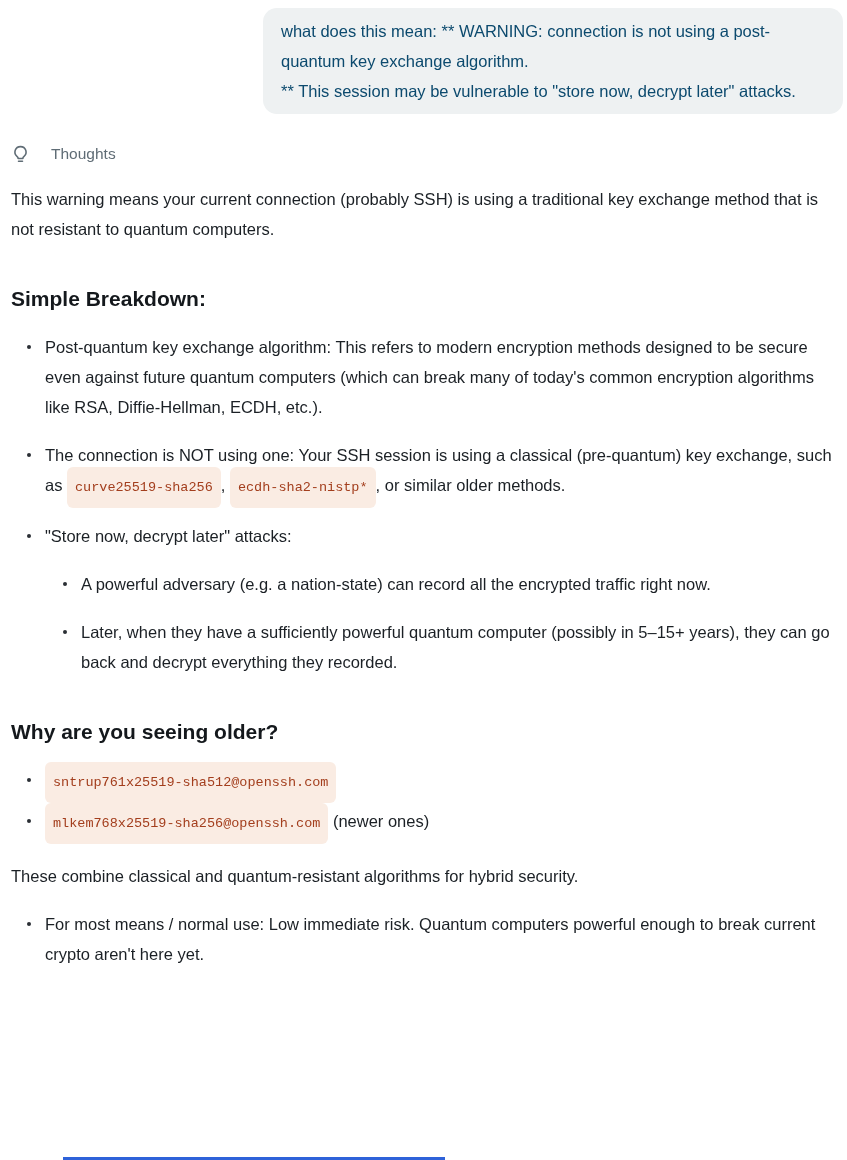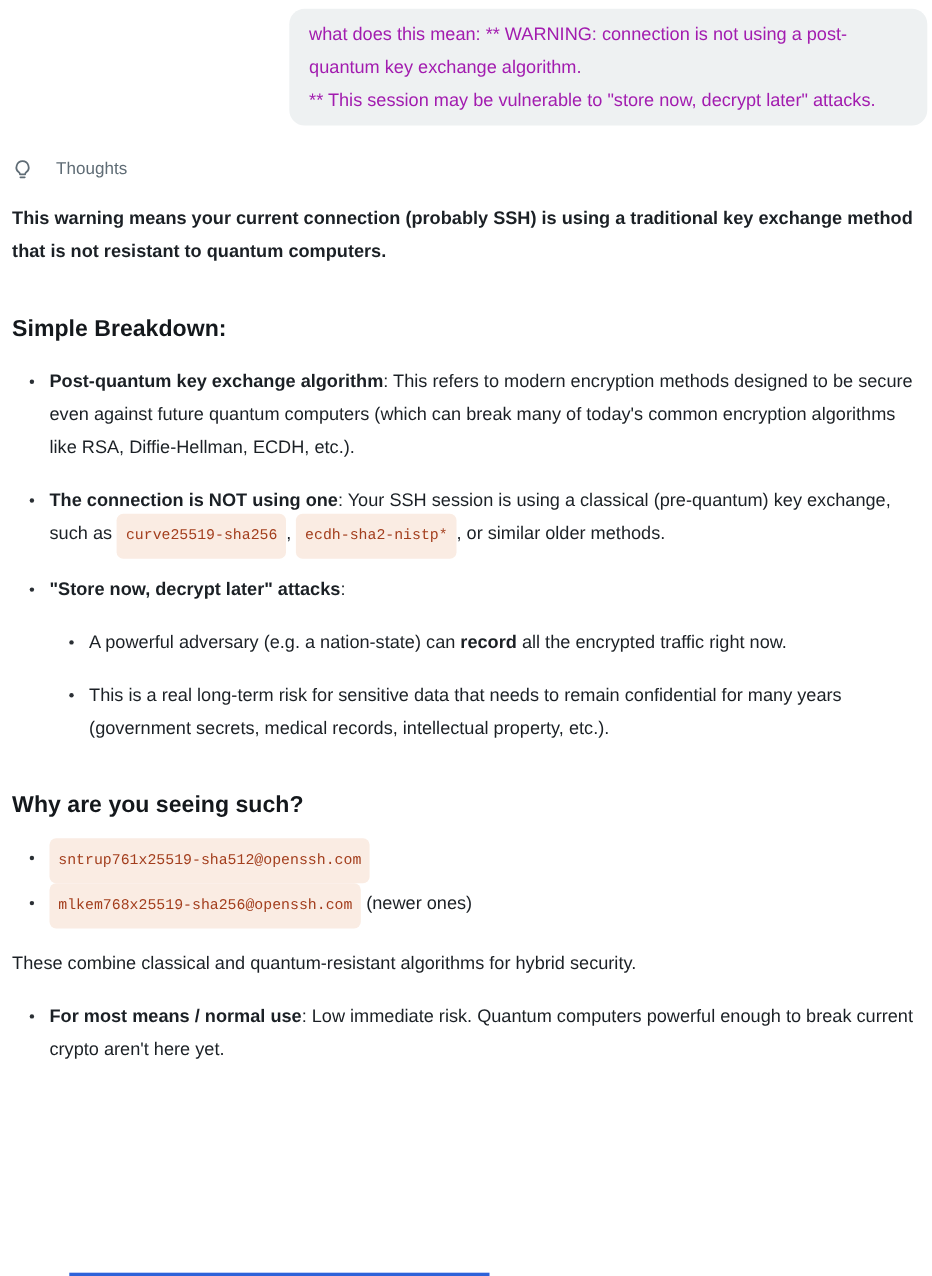--- a/index.html
+++ b/index.html
@@ -21,21 +21,21 @@
     font-size:16.5px;line-height:30px;
     padding:8px 4px 0 11px;
   }
   
   .bubble-row{display:flex;justify-content:flex-end;padding-right:0;}
   .user-bubble{
     background:var(--bubble-bg);
     border-radius:14px;
     padding:8px 18px;
     max-width:580px;
-    color:#a21caf;
+    color:#0c4a6e;
   }
   .user-bubble p{margin:0;}
   
   .thoughts-row{
     display:flex;align-items:center;gap:21px;
     margin-top:30px;
     color:var(--muted);
     font-size:15.5px;line-height:20px;
     cursor:pointer;
   }
@@ -60,21 +60,21 @@
     content:"";
     position:absolute;
     left:16px;top:13px;
     width:4px;height:4px;border-radius:50%;
     background:#2a2f34;
   }
   ul ul{margin:18px 0 0 0;}
   ul ul li{padding-left:36px;margin-bottom:18px;}
   ul ul li::before{left:18px;}
   ul.code-list li{margin-bottom:8px;}
-  strong{font-weight:700;text-align:center;}
+  strong{font-weight:400;text-align:center;}
   code.inline-code{
     font-family:"Liberation Mono","DejaVu Sans Mono",monospace;
     font-size:13.5px;
     background:var(--code-bg);
     color:var(--code-text);
     padding:13px 8px;
     border-radius:6px;
     white-space:nowrap;
   }
   .bottom-blue-bar{
@@ -110,26 +110,26 @@
 
   <h2>Simple Breakdown:</h2>
 
   <ul>
     <li><strong>Post-quantum key exchange algorithm</strong><span>: This refers to modern encryption methods designed to be secure even against future quantum computers (which can break many of today's common encryption algorithms like RSA, Diffie-Hellman, ECDH, etc.).</span></li>
     <li><strong>The connection is NOT using one</strong><span>: Your SSH session is using a classical (pre-quantum) key exchange, such as </span><code class="inline-code">curve25519-sha256</code><span>, </span><code class="inline-code">ecdh-sha2-nistp*</code><span>, or similar older methods.</span></li>
     <li>
       <span><strong>"Store now, decrypt later" attacks</strong><span>:</span></span>
       <ul>
         <li><span>A powerful adversary (e.g. a nation-state) can </span><strong>record</strong><span> all the encrypted traffic right now.</span></li>
-        <li><span>This is a real long-term risk for sensitive data that needs to remain confidential for many years (government secrets, medical records, intellectual property, etc.).</span></li>
+        <li><span>Later, when they have a sufficiently powerful quantum computer (possibly in 5–15+ years), they can go back and </span><strong>decrypt</strong><span> everything they recorded.</span></li>
       </ul>
     </li>
   </ul>
 
-  <h2>Why are you seeing such?</h2>
+  <h2>Why are you seeing older?</h2>
 
 
   <ul class="code-list">
     <li><code class="inline-code">sntrup761x25519-sha512@openssh.com</code></li>
     <li><code class="inline-code">mlkem768x25519-sha256@openssh.com</code><span> (newer ones)</span></li>
   </ul>
 
   <p class="para"><span>These combine classical and quantum-resistant algorithms for hybrid security.</span></p>
 
 

